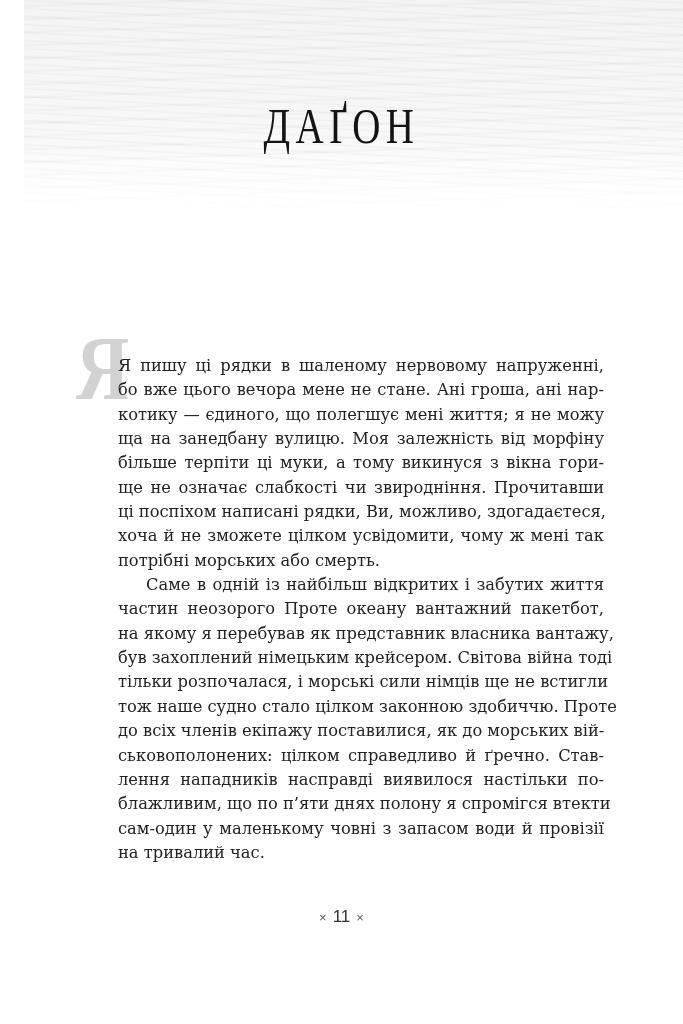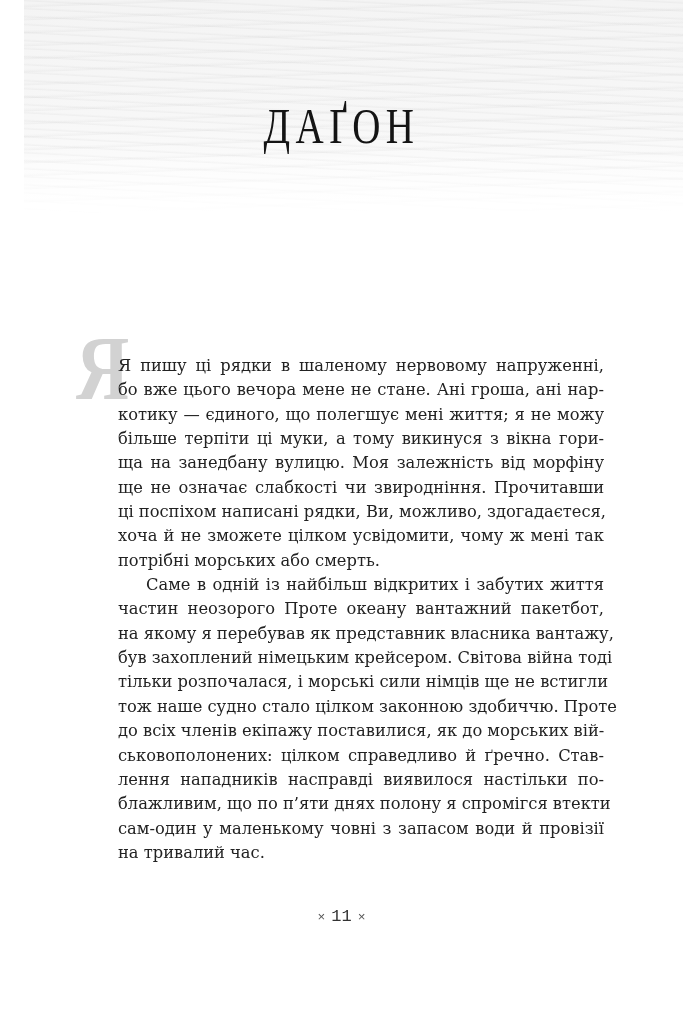--- a/index.html
+++ b/index.html
@@ -78,21 +78,21 @@
       transform-origin: left top;
       z-index: 0;
     }
     .body-text { z-index: 1; }
     .page-number {
       position: absolute;
       left: 0;
       width: 683px;
       top: 907px;
       text-align: center;
-      font-family: Liberation Mono, monospace;
+      font-family: Liberation Sans, sans-serif;
       font-size: 17px;
       color: #333333;
     }
     .page-number .mark {
       font-size: 13px;
       color: #555;
       margin: 0 6px;
     }
   </style>
 </head>
@@ -102,22 +102,22 @@
 
 <h1 class="title" style="margin:0;font-weight:normal;">ДАҐОН</h1>
 
 <div class="dropcap">Я</div>
 
 <div class="body-text">
   <div class="paragraph">
     <span class="line">Я пишу ці рядки в шаленому нервовому напруженні,</span>
     <span class="line">бо вже цього вечора мене не стане. Ані гроша, ані нар-</span>
     <span class="line">котику — єдиного, що полегшує мені життя; я не можу</span>
+    <span class="line">ща на занедбану вулицю. Моя залежність від морфіну</span>
     <span class="line">більше терпіти ці муки, а тому викинуся з вікна гори-</span>
-    <span class="line">ща на занедбану вулицю. Моя залежність від морфіну</span>
     <span class="line">ще не означає слабкості чи звиродніння. Прочитавши</span>
     <span class="line">ці поспіхом написані рядки, Ви, можливо, здогадаєтеся,</span>
     <span class="line">хоча й не зможете цілком усвідомити, чому ж мені так</span>
     <span class="line last">потрібні морських або смерть.</span>
   </div>
   <div class="paragraph">
     <span class="line indent">Саме в одній із найбільш відкритих і забутих життя</span>
     <span class="line">частин неозорого Проте океану вантажний пакетбот,</span>
     <span class="line">на якому я перебував як представник власника вантажу,</span>
     <span class="line">був захоплений німецьким крейсером. Світова війна тоді</span>

